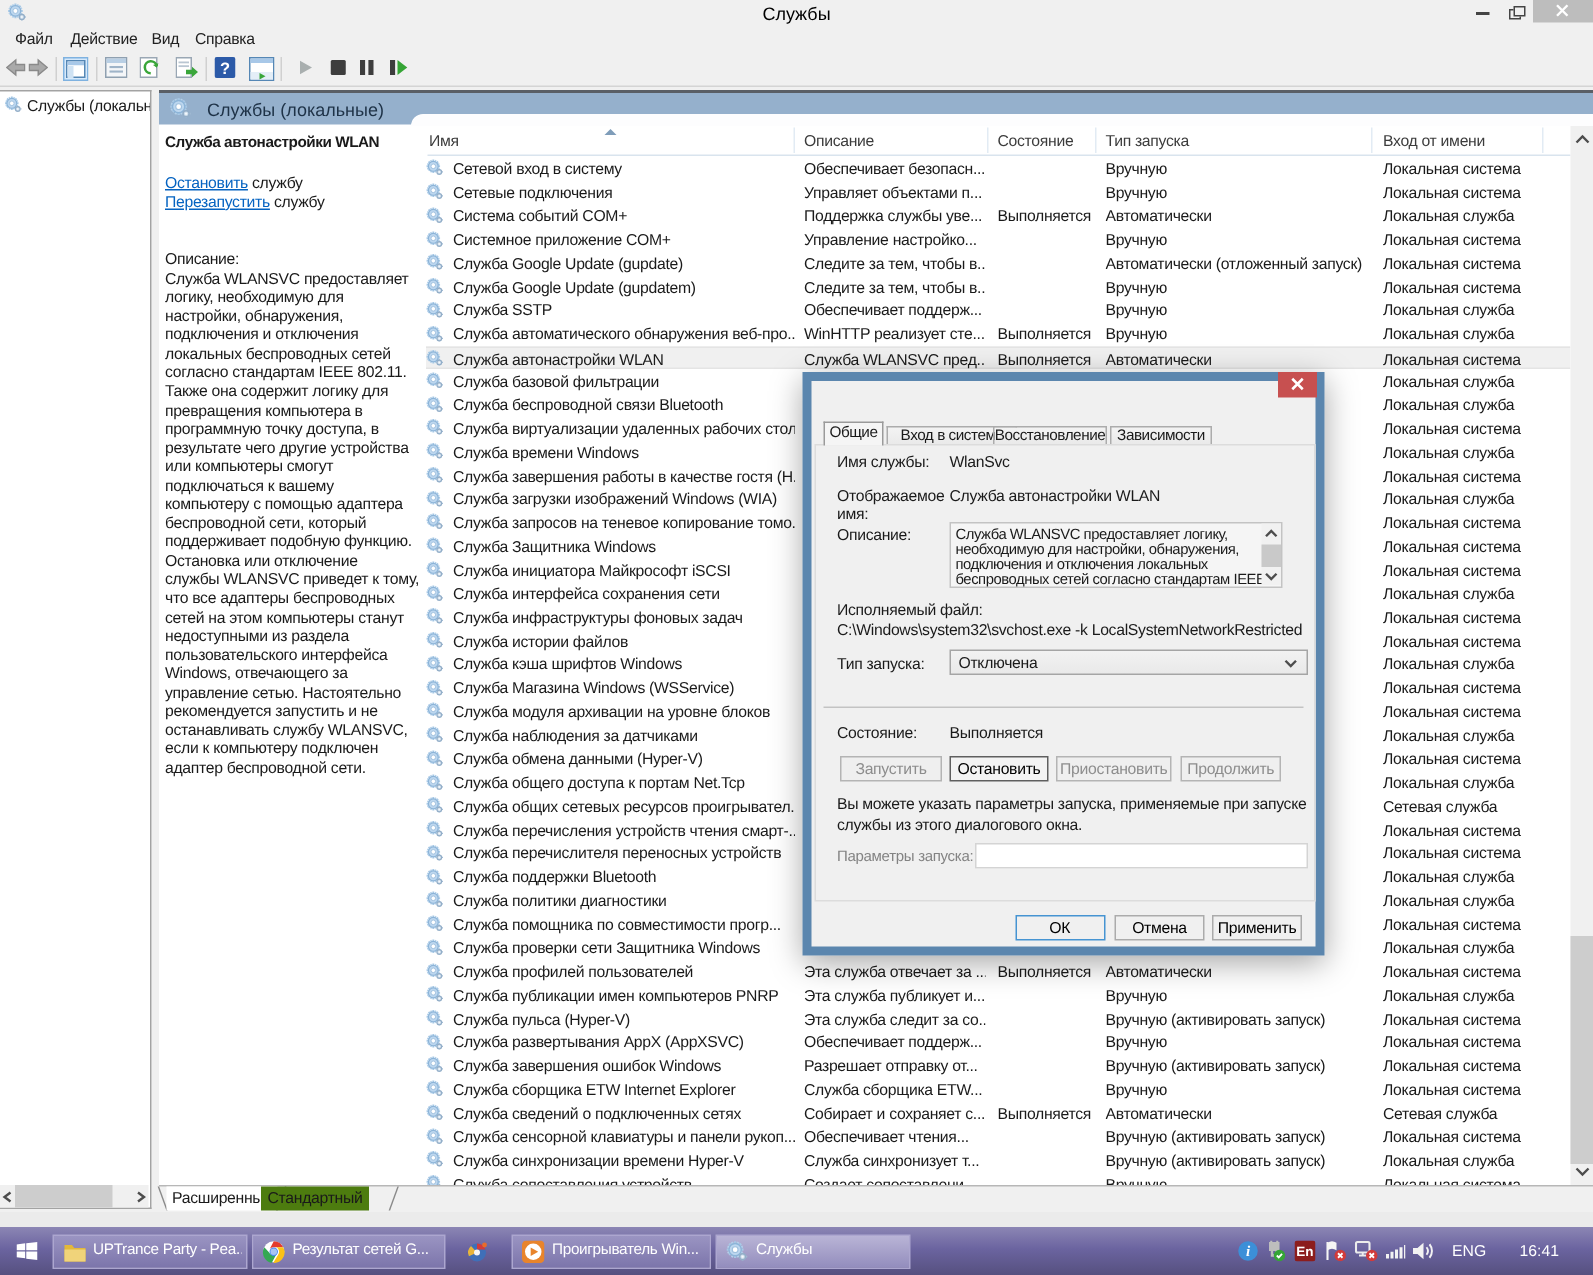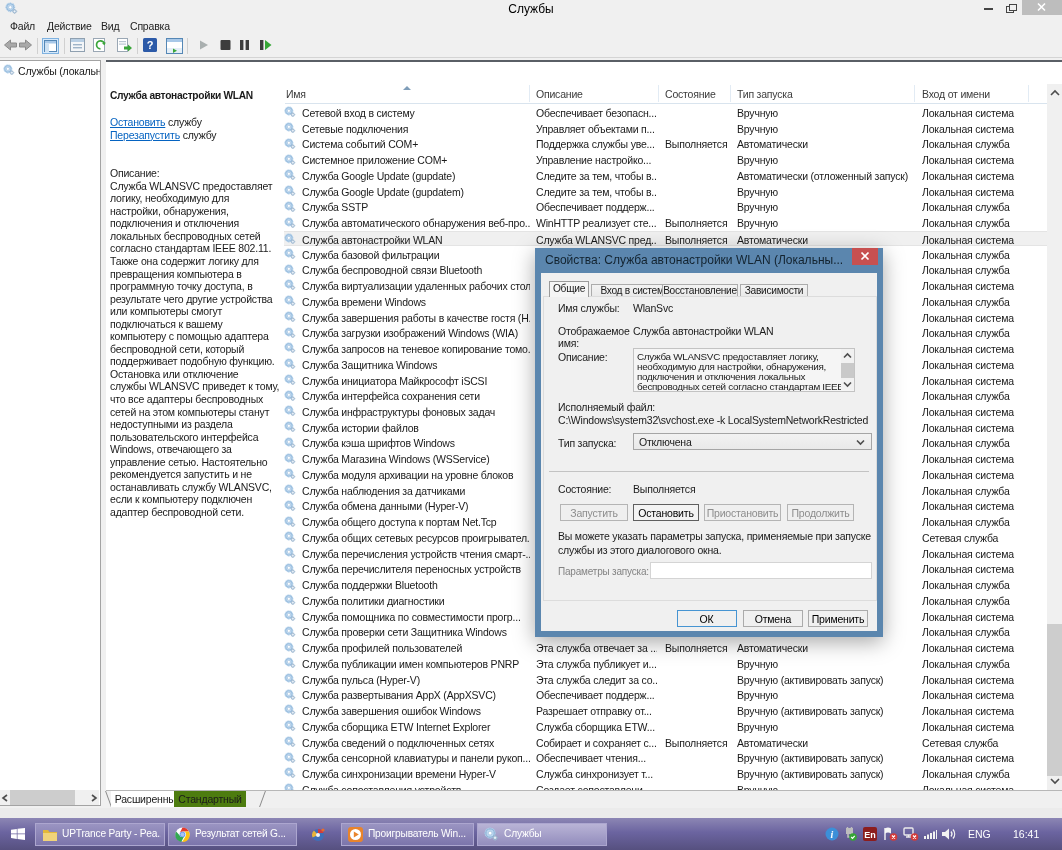--- a/index.html
+++ b/index.html
@@ -194,20 +194,27 @@
           <path class="chev" d="M6 1L2 4l4 3"></path>
         </svg>
     <div class="th"></div>
     <svg style="position:absolute;left:90px;top:4px" width="8" height="8">
           <path class="chev" d="M2 1l4 3-4 3"></path>
         </svg>
   </div>
  </div>
 
  <div id="mpane">
+  <div id="bluehdr">
+        <div id="whitecap"></div>
+   <svg class="abs" style="left:7px;top:3px" width="15" height="15" viewBox="0 0 16 16">
+          <use href="#svc"></use>
+        </svg>
+   <div class="t">Службы (локальные)</div>
+  </div>
   <div id="rowclip">
 <div class="row" style="top:42.6px">
           <svg class="ric" style="left:178px" viewBox="0 0 16 16">
             <use href="#svc"></use>
           </svg>
           <div class="c" style="left:196px;width:228px">Сетевой вход в систему</div>
           <div class="c" style="left:430px;width:121px">Обеспечивает безопасн...</div>
           <div class="c" style="left:631px;width:176px">Вручную</div>
           <div class="c" style="left:816px;width:110px">Локальная система</div>
         </div>
@@ -584,23 +591,20 @@
    <div class="sl" style="left:2px;transform:skewX(20deg)"></div>
    <div class="btab" style="left:5px;width:74px">Расширенный</div>
    <div class="sl" style="left:81px;transform:skewX(-20deg)"></div>
    <div class="btab" style="left:68px;width:72px;background:#4d7c0f">Стандартный</div>
    <div class="sl" style="left:156px;transform:skewX(-20deg)"></div>
   </div>
  </div>
 </div>
 
 <div id="dlg">
- <div id="dlgtitle">
-      <div class="t">Свойства: Служба автонастройки WLAN (Локальны...</div>
-    </div>
  <div id="dlgclose"><svg width="26" height="17">
         <path d="M9.5 4.5l7 7M16.5 4.5l-7 7" stroke="#fff" stroke-width="1.7"></path>
       </svg></div>
  <div class="tab on" style="left:8px;top:27px;width:40px;height:16px;padding-top:1px">Общие</div>
  <div class="tab" style="left:50px;top:30px;width:87px;height:13px">Вход в систему</div>
  <div class="tab" style="left:121px;top:30px;width:76px;height:13px">Восстановление</div>
  <div class="tab" style="left:199px;top:30px;width:68px;height:13px">Зависимости</div>
  <div id="tpage"></div>
  <div class="lab" style="left:17px;top:48px">Имя службы:</div>
  <div class="lab" style="left:92px;top:48px">WlanSvc</div>

